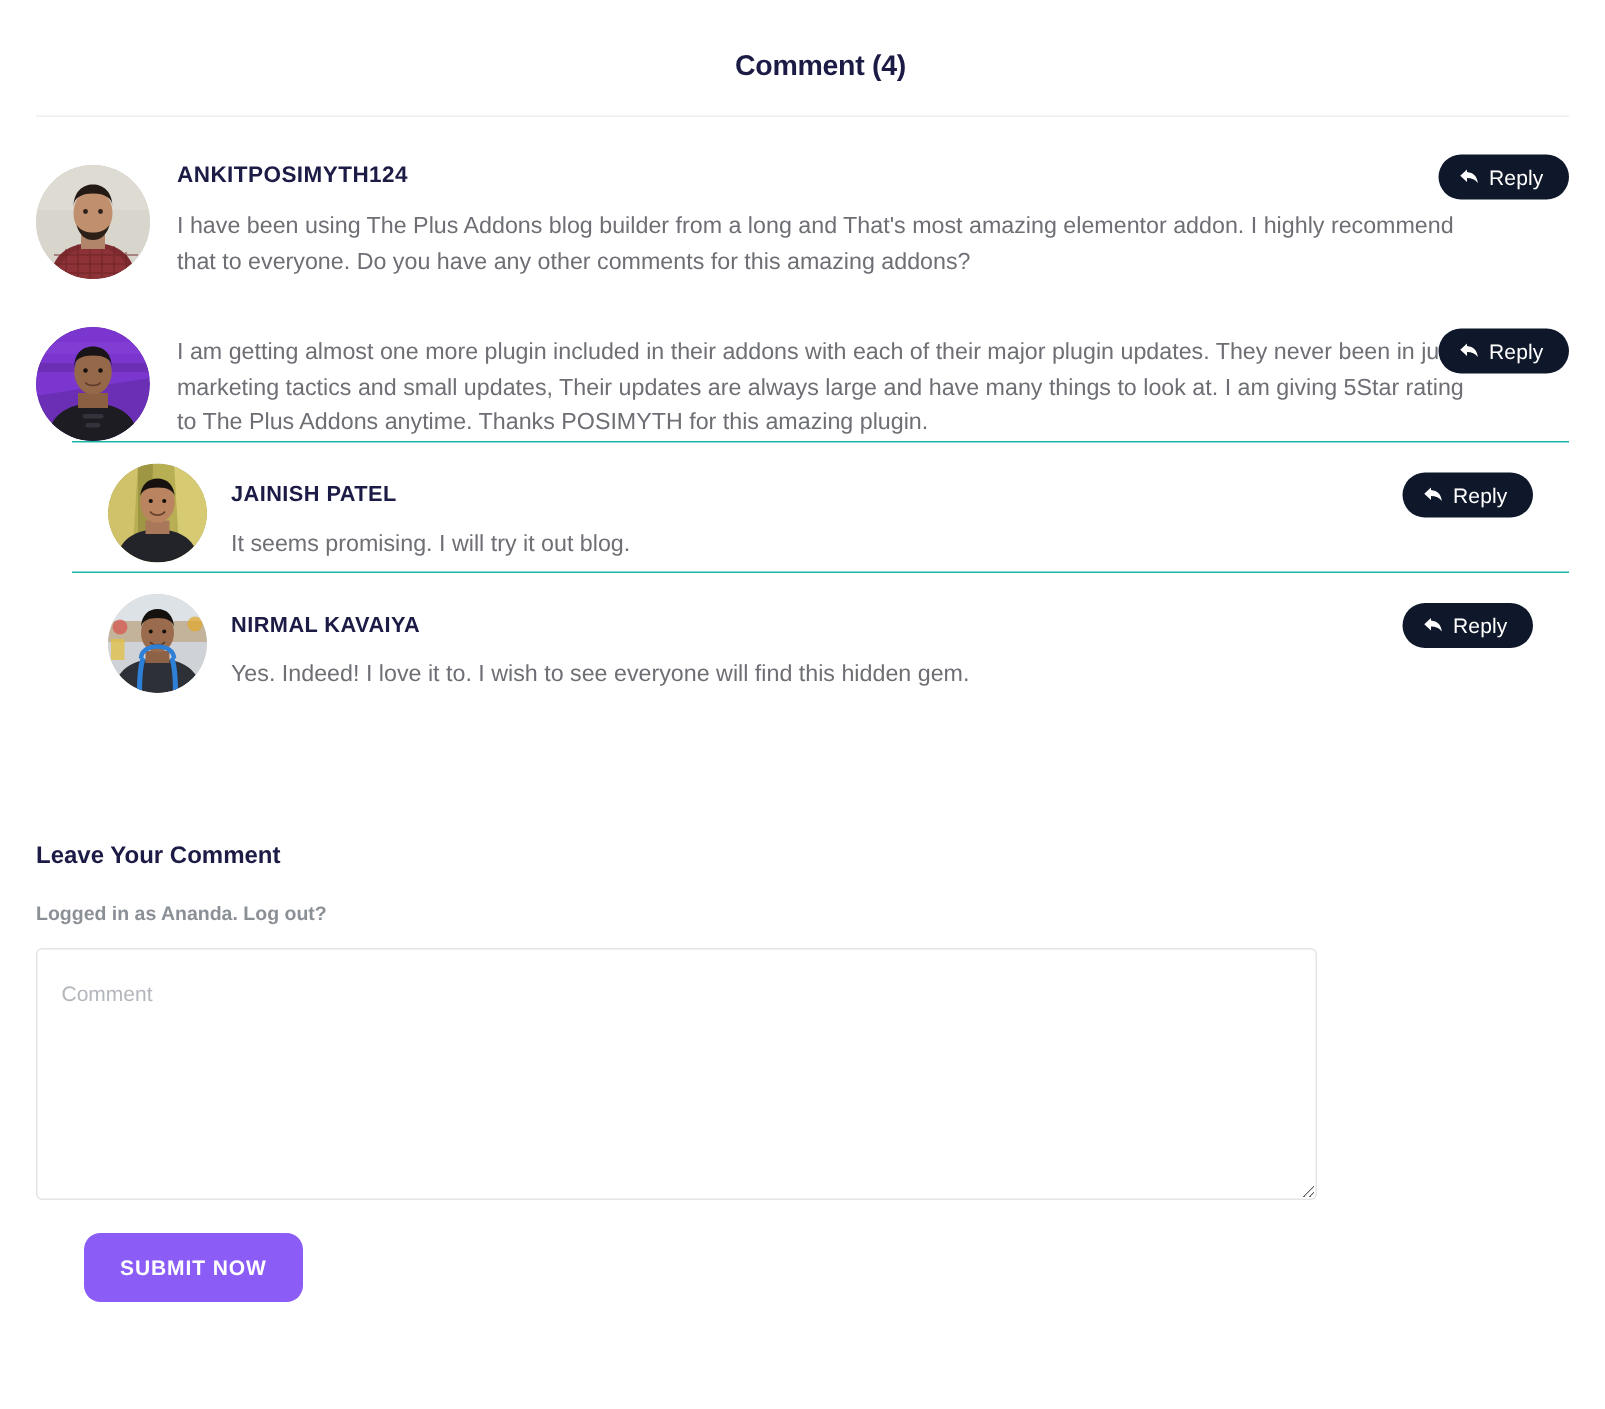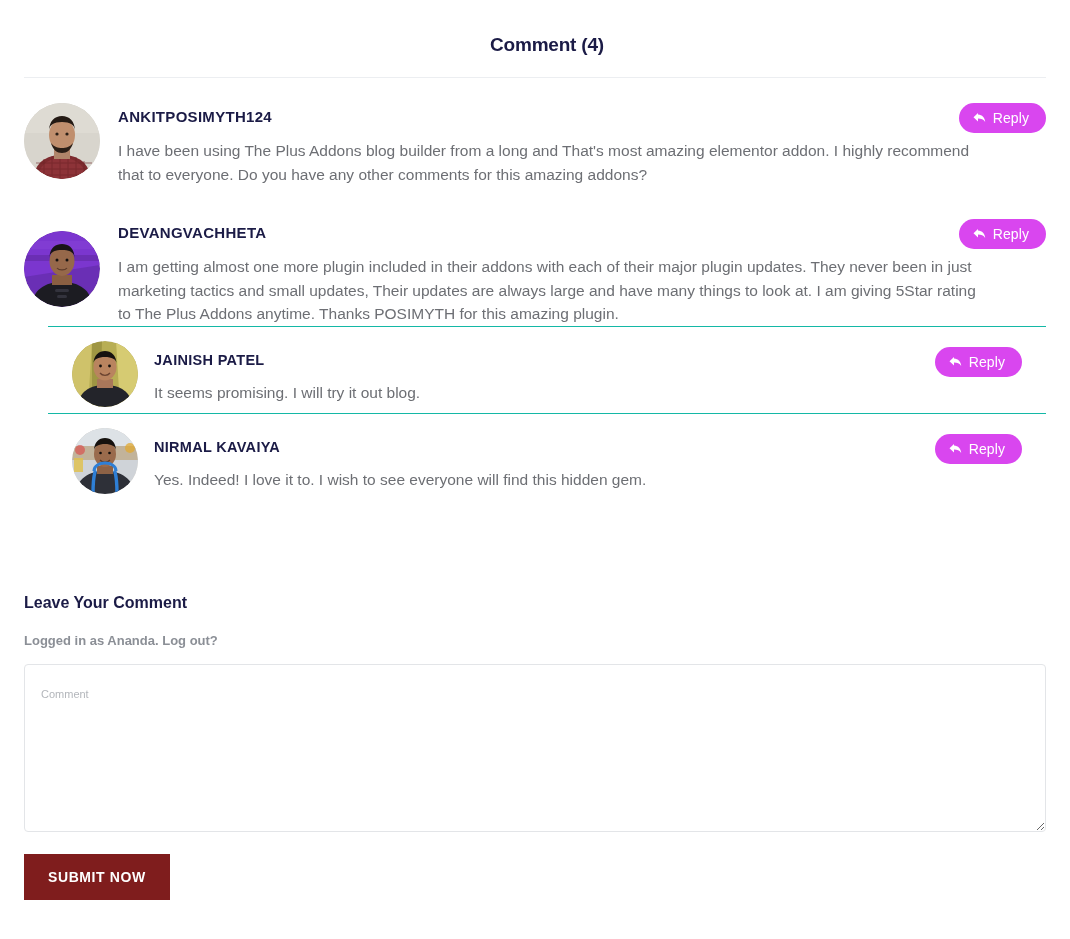--- a/index.html
+++ b/index.html
@@ -46,21 +46,21 @@
     padding: 0;
     list-style: none;
   }
 
   .comment {
     position: relative;
     padding: 18px 24px 8px 24px;
   }
   .comment .inner {
     display: flex;
-    align-items: center;
+    align-items: flex-end;
   }
 
   
   .children {
     list-style: none;
     margin: 0;
     padding: 0 0 0 24px;
   }
   .children > .comment {
     padding: 14px 24px 6px 24px;
@@ -112,21 +112,21 @@
   .children .text { max-width: 880px; }
 
   
   .reply-btn {
     position: absolute;
     top: 25px;
     right: 24px;
     display: inline-flex;
     align-items: center;
     gap: 7px;
-    background: #d946ef;
+    background: #0f172a;
     color: #ffffff;
     border: none;
     border-radius: 999px;
     font-family: "Liberation Sans", sans-serif;
     font-size: 14px;
     font-weight: 400;
     line-height: 1;
     padding: 8px 17px 8px 14px;
     cursor: pointer;
     letter-spacing: 0.1px;
@@ -156,48 +156,49 @@
   }
   .logged-in a {
     color: #8b8f96;
     text-decoration: none;
     font-weight: 700;
     margin-top: 16px;
   }
 
   .comment-textarea {
     display: block;
-    width: 1022px;
+    width: 854px;
     height: 168px;
     border: 1px solid #e3e5e8;
     border-radius: 4px;
     background: #ffffff;
     padding: 18px 16px;
     font-family: "Liberation Sans", sans-serif;
-    font-size: 11px;
+    font-size: 14px;
     line-height: 22px;
     color: #54595f;
     resize: vertical;
     outline: none;
   }
   .comment-textarea::placeholder { color: #b3b6bb; }
 
   .submit-btn {
     margin-top: 22px;
-    background: #7f1d1d;
+    background: #8b5cf6;
     color: #ffffff;
     border: none;
-    border-radius: 0;
+    border-radius: 11px;
     font-family: "Liberation Sans", sans-serif;
     font-size: 14px;
     font-weight: 700;
     letter-spacing: 0.6px;
     padding: 16px 24px;
     cursor: pointer;
     line-height: 1;
+    margin-left: 32px;
   }
 </style>
 </head>
 <body>
 
 <div class="page">
 
   <h3 class="comments-heading">Comment (4)</h3>
   <div class="heading-rule"></div>
 
@@ -267,21 +268,20 @@
               <circle cx="43" cy="29" r="1.5" fill="#14100f"></circle>
               <path d="M33 37c2 2.6 8 2.6 10 0" stroke="#5e3c2b" stroke-width="1.2" fill="none"></path>
               <g fill="#3a3a45" opacity="0.8">
                 <rect x="31" y="58" width="14" height="3" rx="1.5"></rect>
                 <rect x="33" y="64" width="10" height="3" rx="1.5"></rect>
               </g>
             </g>
           </svg>
         </div>
         <div class="body">
-          <div class="author">DEVANGVACHHETA</div>
           <p class="text">I am getting almost one more plugin included in their addons with each of their major plugin updates. They never been in just marketing tactics and small updates, Their updates are always large and have many things to look at. I am giving 5Star rating to The Plus Addons anytime. Thanks POSIMYTH for this amazing plugin.</p>
         </div>
       </div>
       <button class="reply-btn">
         <span>
           <svg width="13" height="12" viewBox="0 0 13 12" fill="none" aria-hidden="true">
             <path d="M5 1L0.5 5.2L5 9.4V6.6c3.2 0 5.6 1 7.2 3.4C11.8 5.6 9.3 3 5 2.6V1z" fill="#ffffff"></path>
           </svg>
         </span>
         <span>Reply</span>

